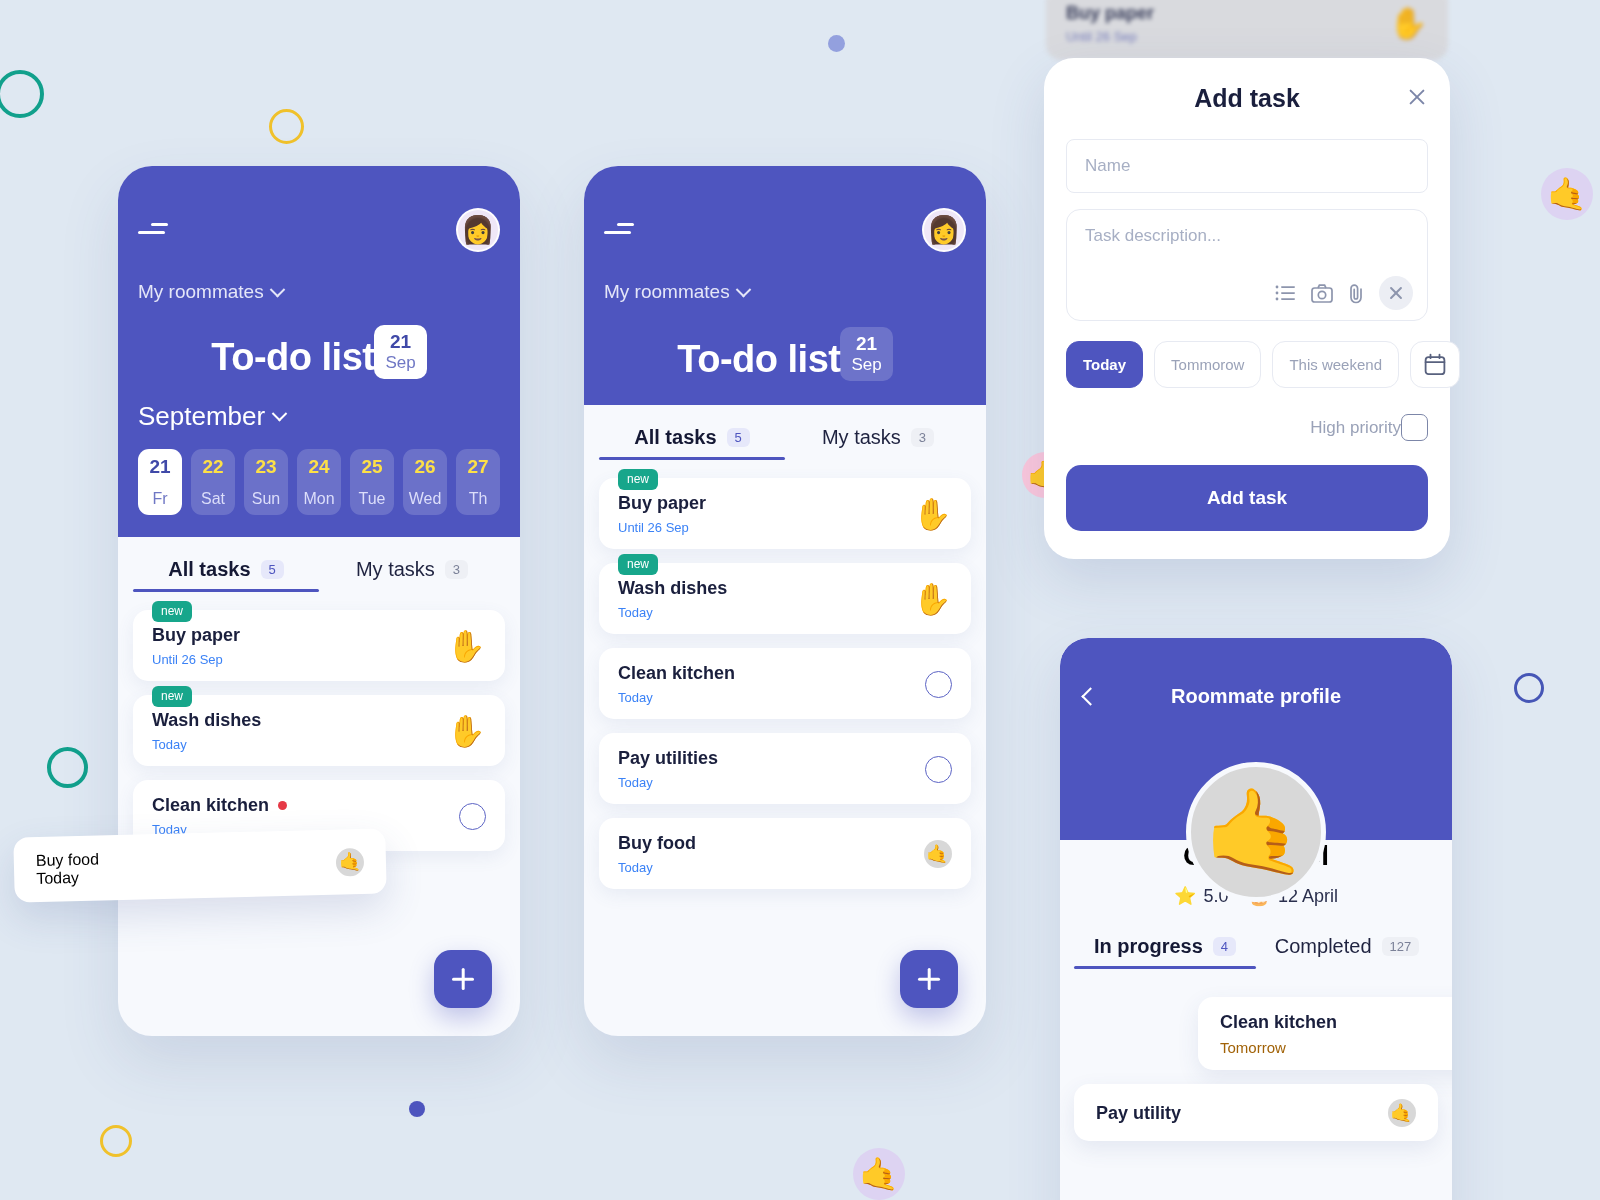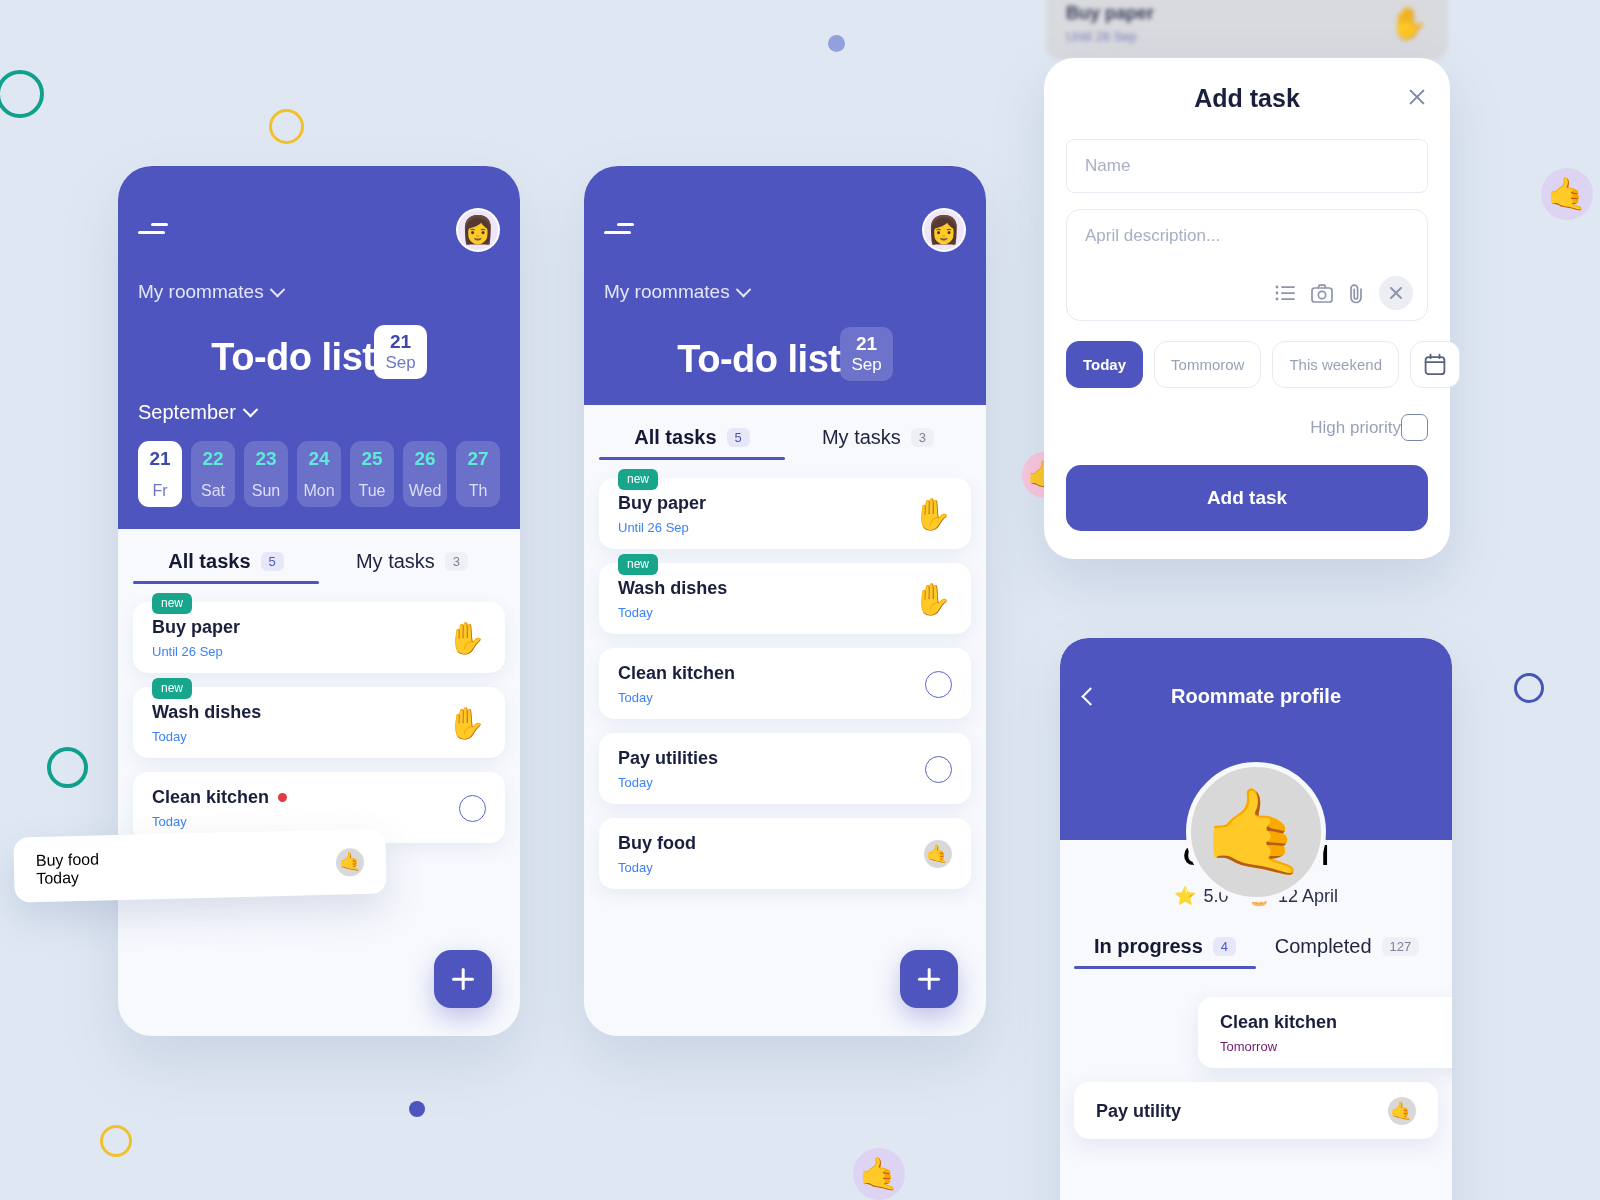--- a/index.html
+++ b/index.html
@@ -63,29 +63,29 @@
   }
   .datechip .d { font-size: 19px; font-weight: bold; line-height: 1.05; }
   .datechip .m { font-size: 17px; line-height: 1.2; margin-top: 1px; }
   .datechip.white { background: #ffffff; }
   .datechip.white .d { color: #4049a8; }
   .datechip.white .m { color: #6f77c4; }
   .datechip.ghost { background: rgba(255,255,255,.18); }
   .datechip.ghost .d, .datechip.ghost .m { color: #ffffff; }
 
   .month {
-    margin-top: 22px; color: #ffffff; font-size: 20px;
+    margin-top: 22px; color: #ffffff; font-size: 26px;
     display: flex; align-items: center; gap: 9px; cursor: pointer;
   }
   .days { display: flex; gap: 9px; margin-top: 17px; padding-bottom: 22px; }
   .day {
     width: 44px; flex: 0 0 44px; border-radius: 11px; text-align: center;
     padding: 8px 0 7px; background: rgba(255,255,255,.17); cursor: pointer;
   }
-  .day .n { font-size: 19px; font-weight: bold; color: #5eead4; line-height: 1.1; }
+  .day .n { font-size: 19px; font-weight: bold; color: #fde047; line-height: 1.1; }
   .day .w { font-size: 16px; color: #dcdefa; margin-top: 12px; }
   .day.active { background: #ffffff; }
   .day.active .n { color: #4049a8; }
   .day.active .w { color: #6f77c4; }
 
   
   .tabs { display: flex; padding: 0 15px; margin-top: 21px; }
   .tab {
     flex: 1; display: flex; align-items: center; justify-content: center; gap: 10px;
     padding-bottom: 11px; cursor: pointer; position: relative;
@@ -275,21 +275,21 @@
   }
   .profile-meta span.i { display:flex; align-items:center; gap: 7px; }
   .profile-tabs { display: flex; padding: 0 10px; margin-top: 28px; }
   .ptask {
     background: #fff; border-radius: 15px; padding: 15px 22px 14px; margin-top: 14px;
     display: flex; align-items: center; justify-content: space-between;
     box-shadow: 0 8px 22px rgba(60,80,140,.10);
     cursor: pointer;
   }
   .ptask .name { font-size: 18px; font-weight: bold; color: #1a1f3d; }
-  .ptask .sub { font-size: 13px; color: #701a75; margin-top: 6px; }
+  .ptask .sub { font-size: 15px; color: #a16207; margin-top: 6px; }
   .edge-avatar {
     position: absolute; width: 52px; height: 52px; border-radius: 50%;
     background: #ddd3f2; display: flex; align-items: center; justify-content: center;
     font-size: 32px; overflow: hidden;
   }
 </style>
 </head>
 <body>
 
 <div class="deco deco-ring" style="left:-4px; top:70px; width:48px; height:48px; border:4px solid #11a08c;"></div>
@@ -510,21 +510,21 @@
 
 <div class="modal">
   <div class="modal-head">
     <div class="modal-title">Add task</div>
     <div class="xbtn"></div>
   </div>
 
   <input class="field" value="" placeholder="Name" style="">
 
   <div class="desc-wrap">
-    <div class="desc-ph">April description...</div>
+    <div class="desc-ph">Task description...</div>
     <div class="desc-tools">
       <span class="tool">
         <svg width="20" height="16" viewBox="0 0 20 16" fill="none">
           <circle cx="2" cy="2" r="1.4" fill="#8d95ad"></circle>
             <rect x="6" y="1.2" width="14" height="1.7" rx=".8" fill="#8d95ad"></rect>
           <circle cx="2" cy="8" r="1.4" fill="#8d95ad"></circle>
             <rect x="6" y="7.2" width="14" height="1.7" rx=".8" fill="#8d95ad"></rect>
           <circle cx="2" cy="14" r="1.4" fill="#8d95ad"></circle>
             <rect x="6" y="13.2" width="14" height="1.7" rx=".8" fill="#8d95ad"></rect>
         </svg>

